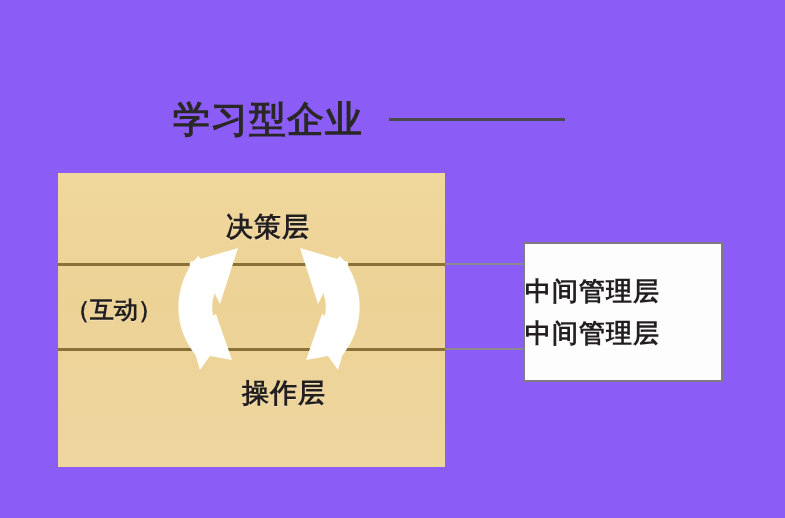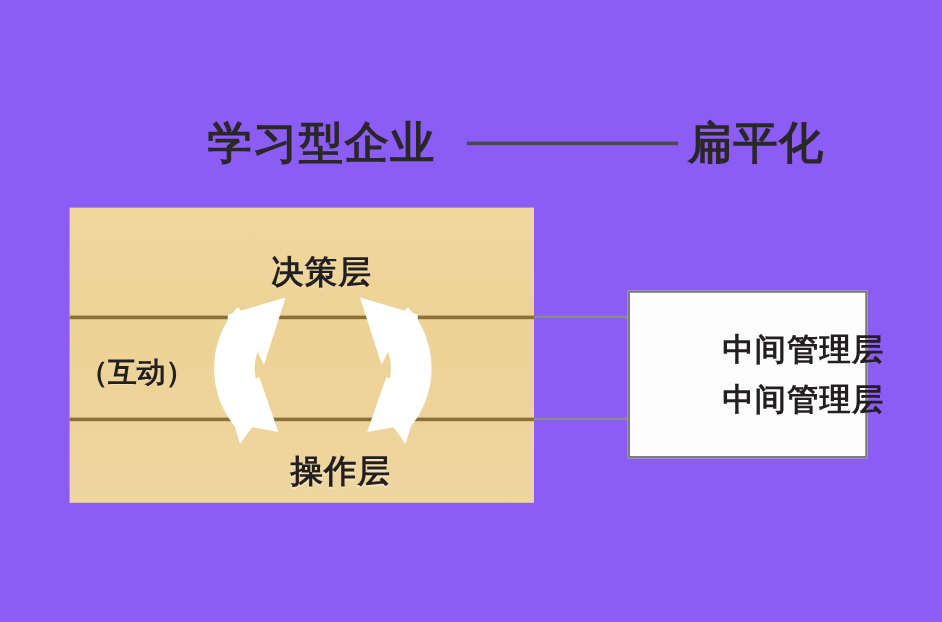--- a/index.html
+++ b/index.html
@@ -52,21 +52,21 @@
     height: 3px;
     background: #4a4a4a;
   }
 
   
   #tan-panel {
     position: absolute;
     left: 58px;
     top: 173px;
     width: 387px;
-    height: 246px;
+    height: 294px;
     background: linear-gradient(180deg, #f0d79c 0%, #ecd295 45%, #eed69f 100%);
     box-shadow: 0 0 0 0 rgba(0,0,0,0);
     text-align: right;
   }
 
   .tan-label {
     position: absolute;
     font-size: 27px;
     font-weight: 700;
     color: #231f1f;
@@ -119,21 +119,21 @@
     height: 140px;
     background: #fdfdfd;
     border: 2px solid #7c7c82;
     box-sizing: border-box;
   }
   #right-box-text {
     position: absolute;
     left: 0;
     top: 26px;
     width: 212px;
-    text-align: right;
+    text-align: left;
   }
   .right-box-line {
     font-size: 26px;
     font-weight: 700;
     color: #231f1f;
     line-height: 42px;
     white-space: nowrap;
     letter-spacing: 1px;
   }
 
@@ -150,21 +150,20 @@
 </head>
 <body>
 
 <div id="canvas">
 
   <div id="title-row">
     <div class="title-text" id="title-left">学习型企业</div>
 
     <div id="title-connector"></div>
 
-    <div class="title-text" id="title-right">扁平化</div>
   </div>
 
   <div class="connector-line" id="connector-top"></div>
   <div class="connector-line" id="connector-bottom"></div>
 
   <div id="tan-panel">
 
     <div class="tan-divider" id="tan-divider-top"></div>
     <div class="tan-divider" id="tan-divider-bottom"></div>
 

